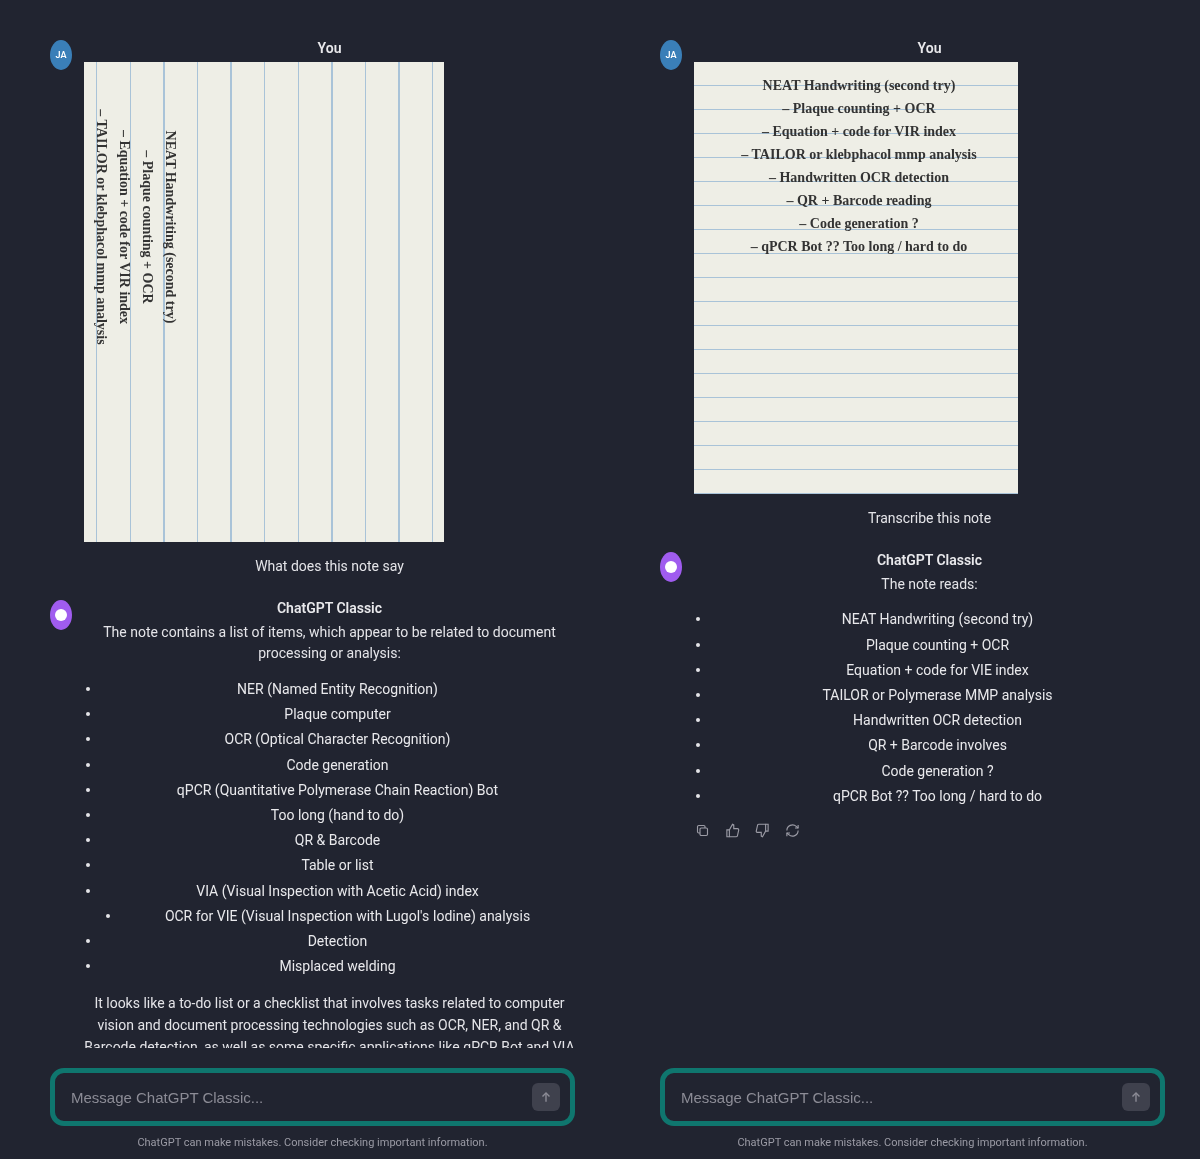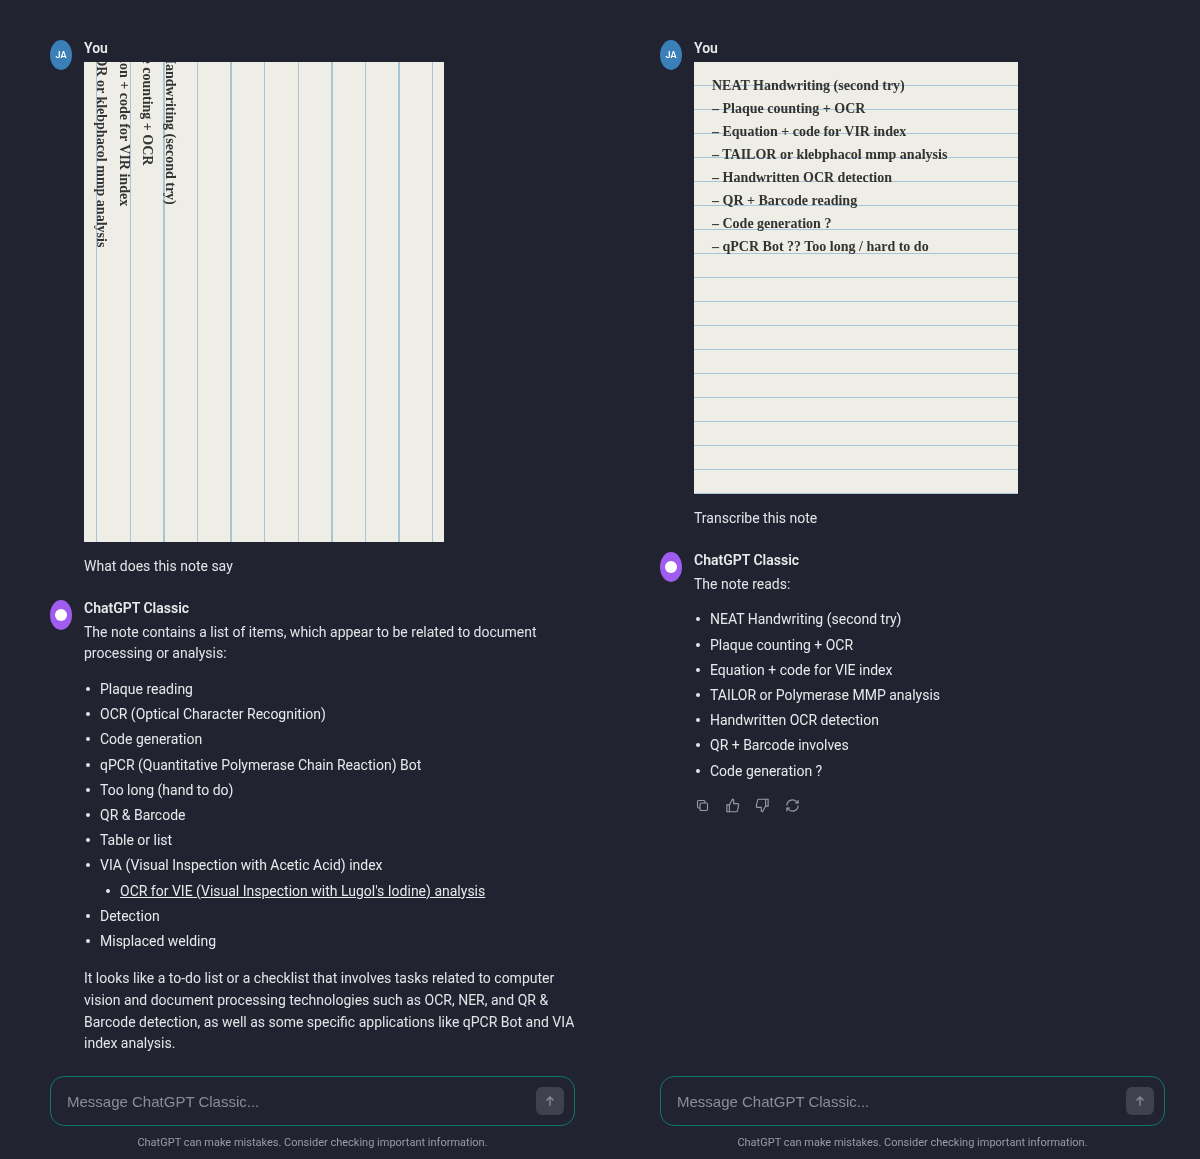--- a/index.html
+++ b/index.html
@@ -28,30 +28,30 @@
     flex-shrink: 0;
     display: flex; align-items: center; justify-content: center;
     font-size: 9px; font-weight: 600; color: #fff;
   }
   .avatar.user { background: #3a7fb8; }
   .avatar.bot  { background: #a05cef; position: relative; }
   .avatar.bot::after {
     content: ""; position: absolute; width: 12px; height: 12px;
     background: #fff; border-radius: 50%;
   }
-  .msg-body { flex: 1; min-width: 0; }
+  .msg-body { flex: 1; min-width: 0; text-align: center; }
   .author { font-weight: 600; font-size: 14px; margin-bottom: 6px; }
   .text { font-size: 14px; line-height: 1.55; color: #e4e4e8; }
   .msg-body ul { margin: 12px 0 14px 0; padding-left: 6px; list-style: none; }
   .msg-body li { position: relative; padding-left: 10px; line-height: 1.8; font-size: 14px; }
   .msg-body li::before {
     content: ""; position: absolute; left: -4px; top: 10px;
     width: 4px; height: 4px; background: #e4e4e8; border-radius: 50%;
   }
-  .msg-body li.nested { margin-left: 20px; text-decoration: underline; }
+  .msg-body li.nested { margin-left: 20px; }
   .note-img {
     width: 360px; height: 480px; background: #e8e6dc;
     margin-bottom: 14px; position: relative; overflow: hidden;
   }
   .note-img.horiz { width: 324px; height: 432px; }
   .paper {
     position: absolute; inset: 0;
     background: repeating-linear-gradient(to bottom,
       #eeeee6 0, #eeeee6 23px, #a9c3d8 23px, #a9c3d8 24px);
   }
@@ -68,21 +68,21 @@
   }
   .actions { display: flex; gap: 14px; margin-top: 10px; }
   .action-icon {
     width: 16px; height: 16px; color: #9b9ba5; cursor: pointer;
     display: flex; align-items: center; justify-content: center;
   }
   .action-icon svg { width: 15px; height: 15px; stroke: currentColor; fill: none; stroke-width: 1.8; }
   .composer-wrap { margin-top: auto; padding-top: 20px; }
   .composer {
     display: flex; align-items: center;
-    border: 1px solid #0f766e; border-radius: 14px;
+    border: 5px solid #0f766e; border-radius: 14px;
     padding: 10px 10px 10px 16px; background: #212430;
   }
   .composer input {
     flex: 1; background: transparent; border: none; color: #e9e9ec;
     font-size: 15px; outline: none;
   }
   .composer input::placeholder { color: #8c8c96; }
   .send-btn {
     width: 28px; height: 28px; border-radius: 6px;
     background: #3f414d; display: flex; align-items: center; justify-content: center;
@@ -118,21 +118,22 @@
         <div class="text">What does this note say</div>
       </div>
     </div>
 
     <div class="msg">
       <div class="avatar bot"></div>
       <div class="msg-body">
         <div class="author">ChatGPT Classic</div>
         <div class="text">The note contains a list of items, which appear to be related to document processing or analysis:</div>
         <ul>
-          <li>Plaque reading</li>
+          <li>NER (Named Entity Recognition)</li>
+          <li>Plaque computer</li>
           <li>OCR (Optical Character Recognition)</li>
           <li>Code generation</li>
           <li>qPCR (Quantitative Polymerase Chain Reaction) Bot</li>
           <li>Too long (hand to do)</li>
           <li>QR &amp; Barcode</li>
           <li>Table or list</li>
           <li>VIA (Visual Inspection with Acetic Acid) index</li>
           <li class="nested">OCR for VIE (Visual Inspection with Lugol's Iodine) analysis</li>
           <li>Detection</li>
           <li>Misplaced welding</li>
@@ -186,20 +187,21 @@
         <div class="author">ChatGPT Classic</div>
         <div class="text">The note reads:</div>
         <ul>
           <li>NEAT Handwriting (second try)</li>
           <li>Plaque counting + OCR</li>
           <li>Equation + code for VIE index</li>
           <li>TAILOR or Polymerase MMP analysis</li>
           <li>Handwritten OCR detection</li>
           <li>QR + Barcode involves</li>
           <li>Code generation ?</li>
+          <li>qPCR Bot ?? Too long / hard to do</li>
         </ul>
         <div class="actions">
           <span class="action-icon">
               <svg viewBox="0 0 24 24">
                 <rect x="8" y="8" width="12" height="12" rx="2"></rect>
                 <path d="M16 8V6a2 2 0 0 0-2-2H6a2 2 0 0 0-2 2v8a2 2 0 0 0 2 2h2"></path>
               </svg>
             </span>
           <span class="action-icon">
               <svg viewBox="0 0 24 24">

